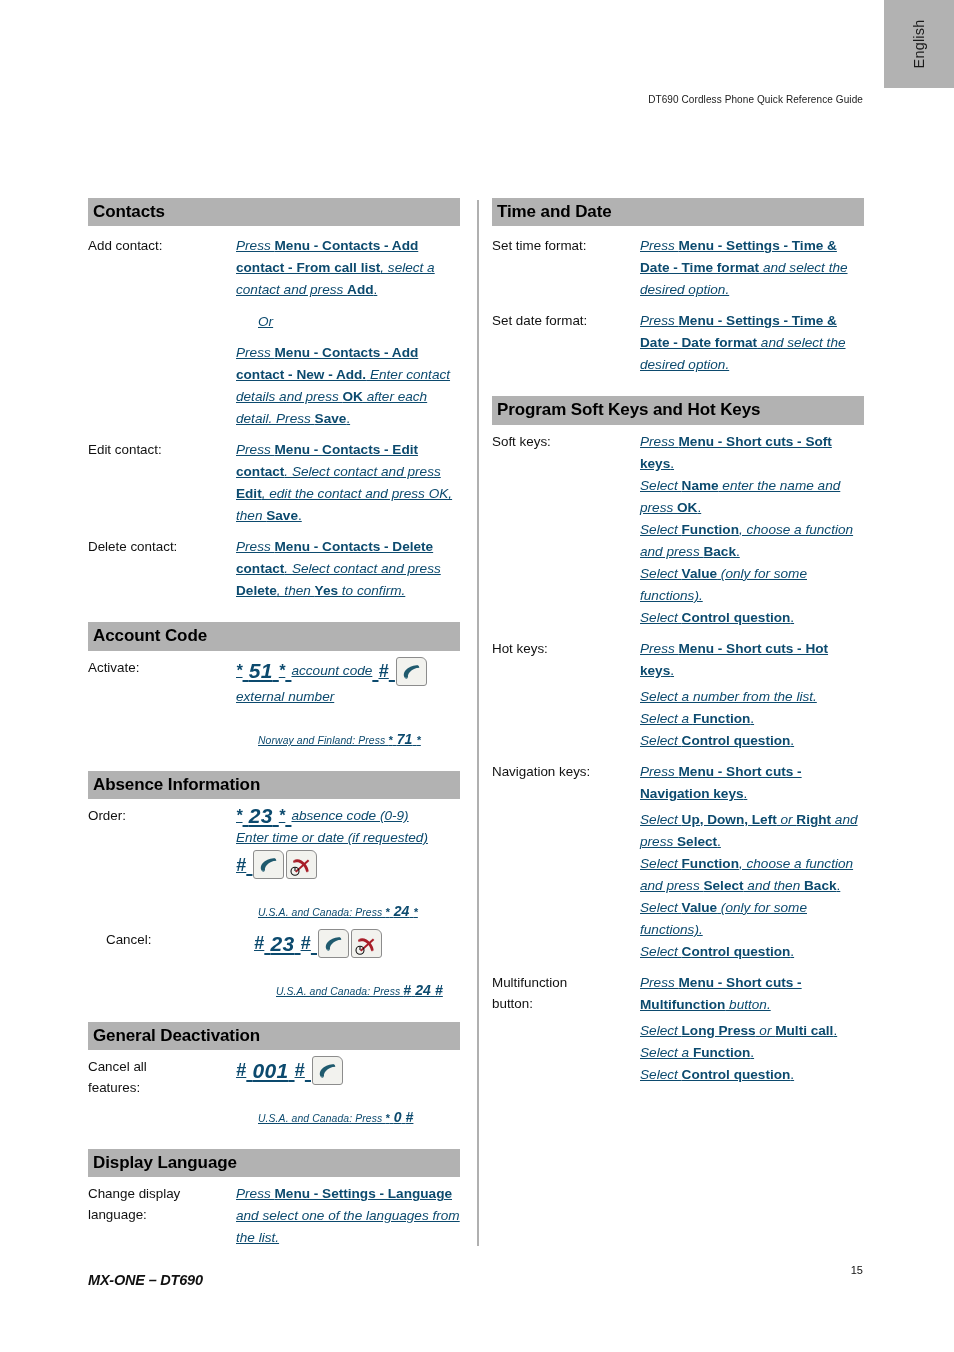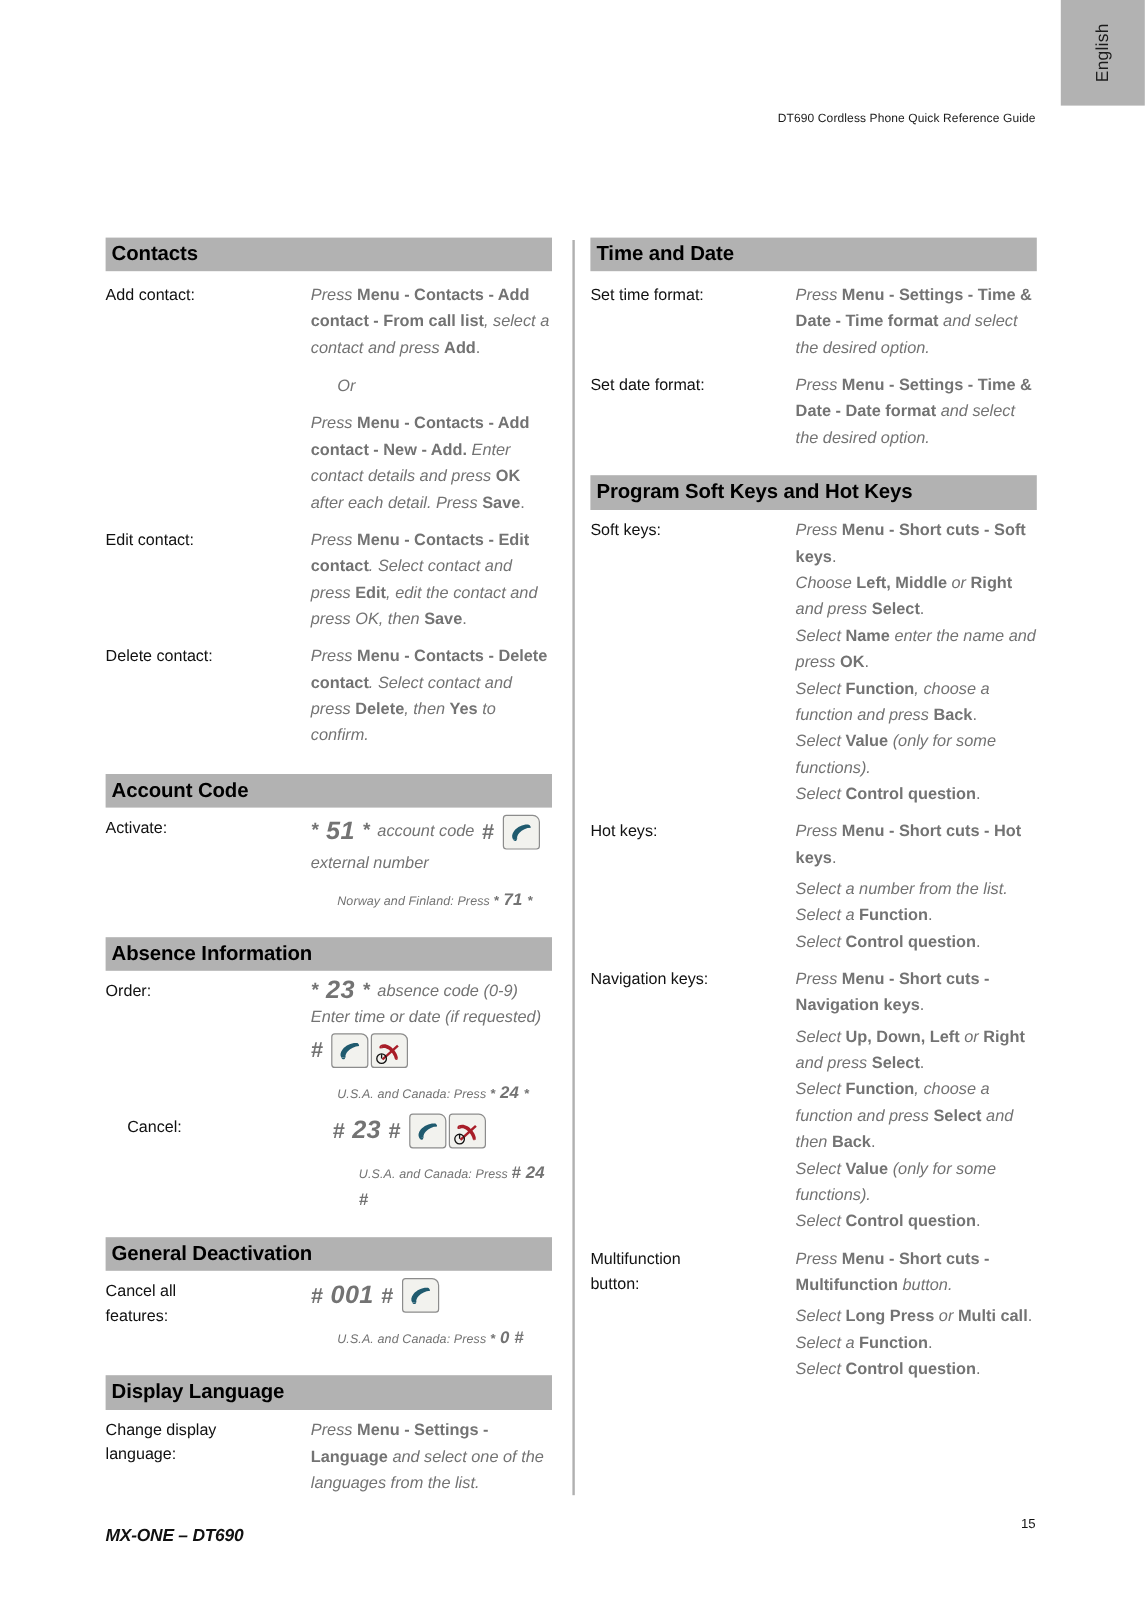--- a/index.html
+++ b/index.html
@@ -82,38 +82,38 @@
     letter-spacing: -0.1px;
     line-height: 1.25;
   }
   .sec-head.gap { margin-top: 20px; }
 
   
   .row {
     display: flex;
     align-items: flex-start;
     margin-top: 9px;
-    gap: 23px;
   }
   .row.tight { margin-top: 6px; }
   .label {
     width: 148px;
     flex: 0 0 148px;
     font-size: 13.4px;
     line-height: 1.55;
     color: #111;
     padding-top: 1px;
   }
   .label.indent { padding-left: 18px; }
   .value {
     flex: 1 1 auto;
     font-size: 13.6px;
     line-height: 1.62;
     font-style: italic;
-    color: #737373;
+    color: #0c4a6e;
+    text-decoration: underline;
   }
   .value b { font-style: normal; font-weight: bold; }
   .value .rm { font-style: normal; }
 
   .or-line {
     font-style: italic;
     font-size: 13.6px;
     padding-left: 22px;
     margin: 10px 0 9px 0;
   }
@@ -144,21 +144,21 @@
   }
   .subline {
     font-style: italic;
     font-size: 13.6px;
     line-height: 1.5;
     margin-top: 1px;
   }
   .note {
     font-size: 10.4px;
     font-style: italic;
-    margin-top: 9px;
+    margin-top: 21px;
     padding-left: 22px;
     letter-spacing: 0.1px;
   }
   .note b {
     font-size: 14px;
     font-weight: bold;
     font-style: italic;
   }
   .note .star { font-size: 11px; }
 
@@ -363,21 +363,20 @@
         <span>Press </span><b>Menu - Settings - Time &amp; Date - Date format</b><span> and select the desired option.</span>
       </div>
     </div>
 
     <div class="sec-head gap">Program Soft Keys and Hot Keys</div>
 
     <div class="row tight">
       <div class="label">Soft keys:</div>
       <div class="value">
         <div><span>Press </span><b>Menu - Short cuts - Soft keys</b><span class="rm">.</span></div>
-        <div><span>Choose </span><b>Left, Middle</b><span> or </span><b>Right</b><span> and press </span><b>Select</b><span class="rm">.</span></div>
         <div><span>Select </span><b>Name</b><span> enter the name and press </span><b>OK</b><span class="rm">.</span></div>
         <div><span>Select </span><b>Function</b><span>, choose a function and press </span><b>Back</b><span class="rm">.</span></div>
         <div><span>Select </span><b>Value</b><span> (only for some functions).</span></div>
         <div><span>Select </span><b>Control question</b><span class="rm">.</span></div>
       </div>
     </div>
 
     <div class="row">
       <div class="label">Hot keys:</div>
       <div class="value">

